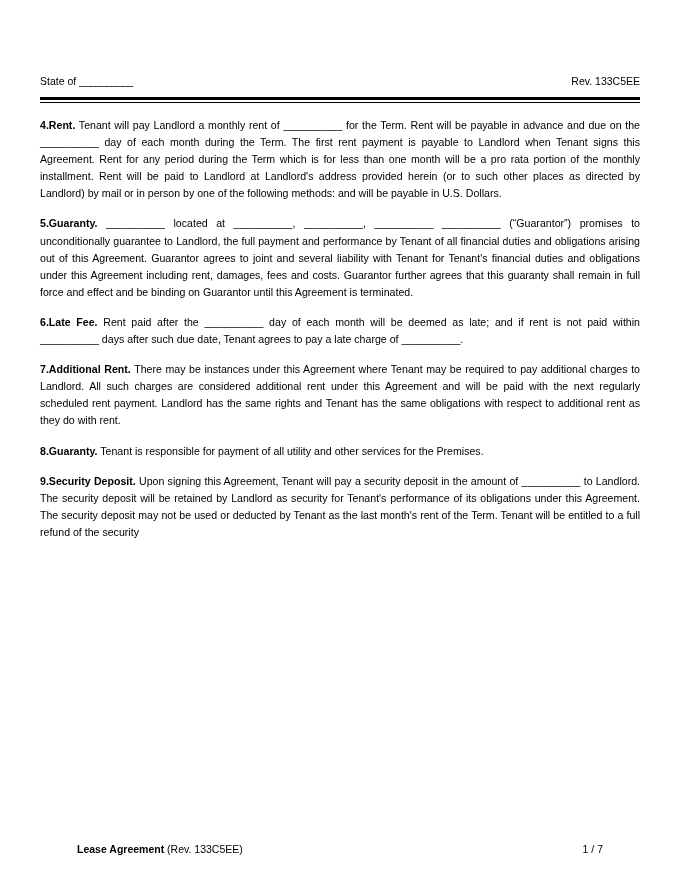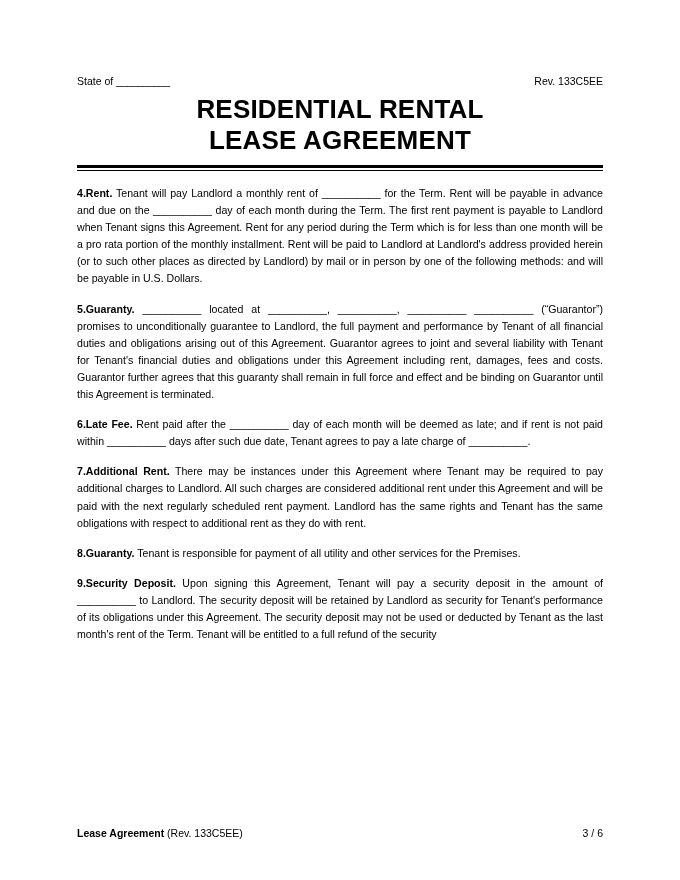--- a/index.html
+++ b/index.html
@@ -13,21 +13,21 @@
     font-family: "Liberation Sans", sans-serif;
     color: #000000;
     -webkit-font-smoothing: none;
   }
   .page {
     position: relative;
     width: 680px;
     height: 880px;
     background: #ffffff;
     box-sizing: border-box;
-    padding: 0 77px;
+    padding: 0 40px;
     border-radius: 15px;
   }
   
   .header-row {
     display: flex;
     justify-content: space-between;
     align-items: baseline;
     padding-top: 74px;
     font-size: 10.5px;
     line-height: 14px;
@@ -76,45 +76,41 @@
     hyphens: none;
   }
   p.para:last-child { margin-bottom: 0; }
   .sec-num { font-weight: bold; }
   .sec-title { font-weight: bold; }
   
   .footer {
     position: absolute;
     left: 77px;
     right: 77px;
-    bottom: 40px;
+    bottom: 24px;
     display: flex;
     justify-content: space-between;
     align-items: baseline;
     font-size: 10.5px;
     line-height: 14px;
   }
   .footer-left { white-space: pre; }
   .footer-left b { font-weight: bold; }
   .footer-right { white-space: pre; }
 </style>
 </head>
 <body>
 
 <div class="page">
 
   <div class="header-row">
     <div class="header-left"><span>State of </span><span class="blank">__________</span></div>
     <div class="header-right">Rev. 133C5EE</div>
   </div>
 
-  <div class="doc-title">
-    <span class="title-line">RESIDENTIAL RENTAL</span>
-    <span class="title-line">LEASE AGREEMENT</span>
-  </div>
 
   <div class="rule-double">
     <div class="rule-thick"></div>
     <div class="rule-gap"></div>
     <div class="rule-thin"></div>
   </div>
 
   <div class="body-text">
 
 
@@ -130,16 +126,16 @@
     <p class="para"><span class="sec-num">7.</span><span class="sec-title">Additional Rent.</span><span>  There may be instances under this Agreement where Tenant may be required to pay additional charges to Landlord. All such charges are considered additional rent under this Agreement and will be paid with the next regularly scheduled rent payment.  Landlord has the same rights and Tenant has the same obligations with respect to additional rent as they do with rent.</span></p>
 
     <p class="para"><span class="sec-num">8.</span><span class="sec-title">Guaranty.</span><span>  Tenant is responsible for payment of all utility and other services for the Premises.</span></p>
 
     <p class="para"><span class="sec-num">9.</span><span class="sec-title">Security Deposit.</span><span>  Upon signing this Agreement, Tenant will pay a security deposit in the amount of __________ to Landlord. The security deposit will be retained by Landlord as security for Tenant's performance of its obligations under this Agreement. The security deposit may not be used or deducted by Tenant as the last month's rent of the Term. Tenant will be entitled to a full refund of the security</span></p>
 
   </div>
 
   <div class="footer">
     <div class="footer-left"><b>Lease Agreement</b><span> (Rev. 133C5EE)</span></div>
-    <div class="footer-right">3 / 6</div>
+    <div class="footer-right">1 / 7</div>
   </div>
 
 </div>
 
 </body></html>

